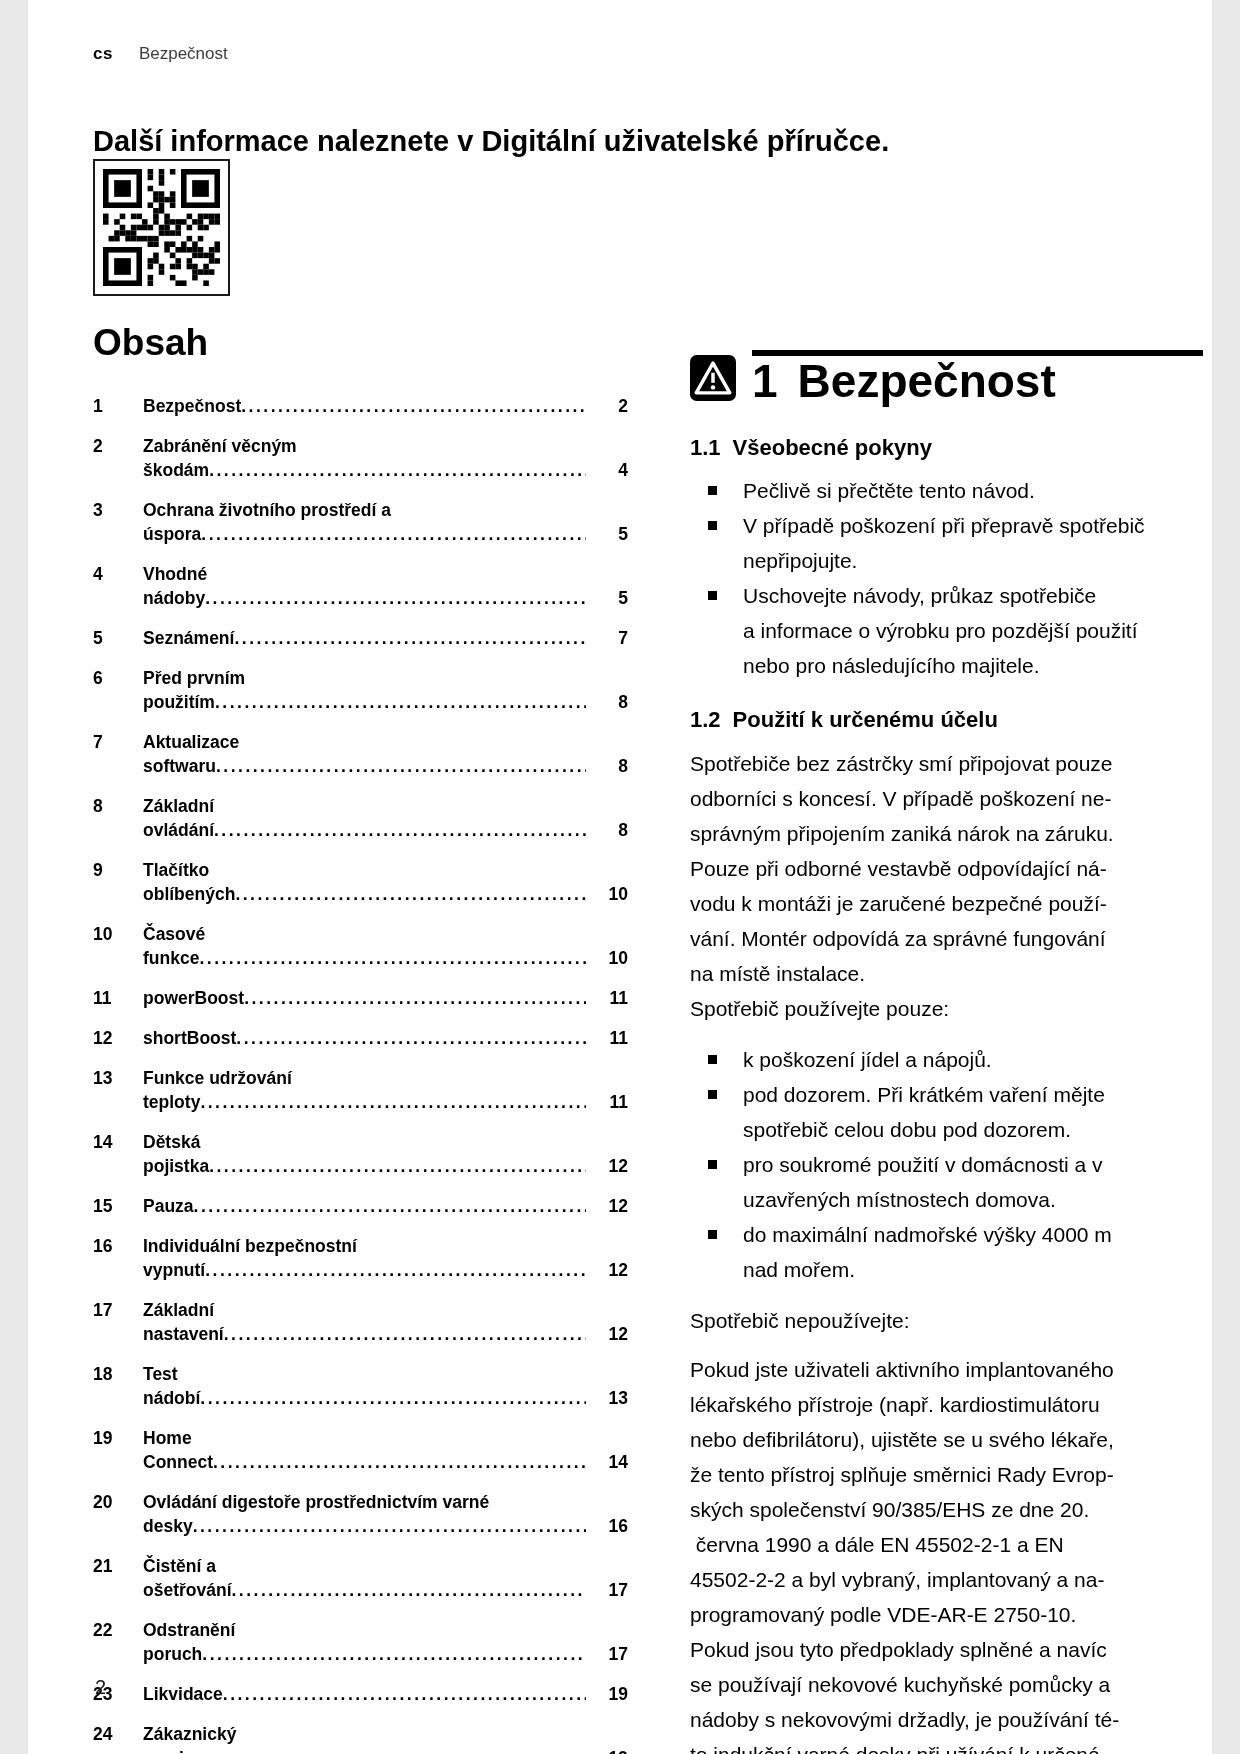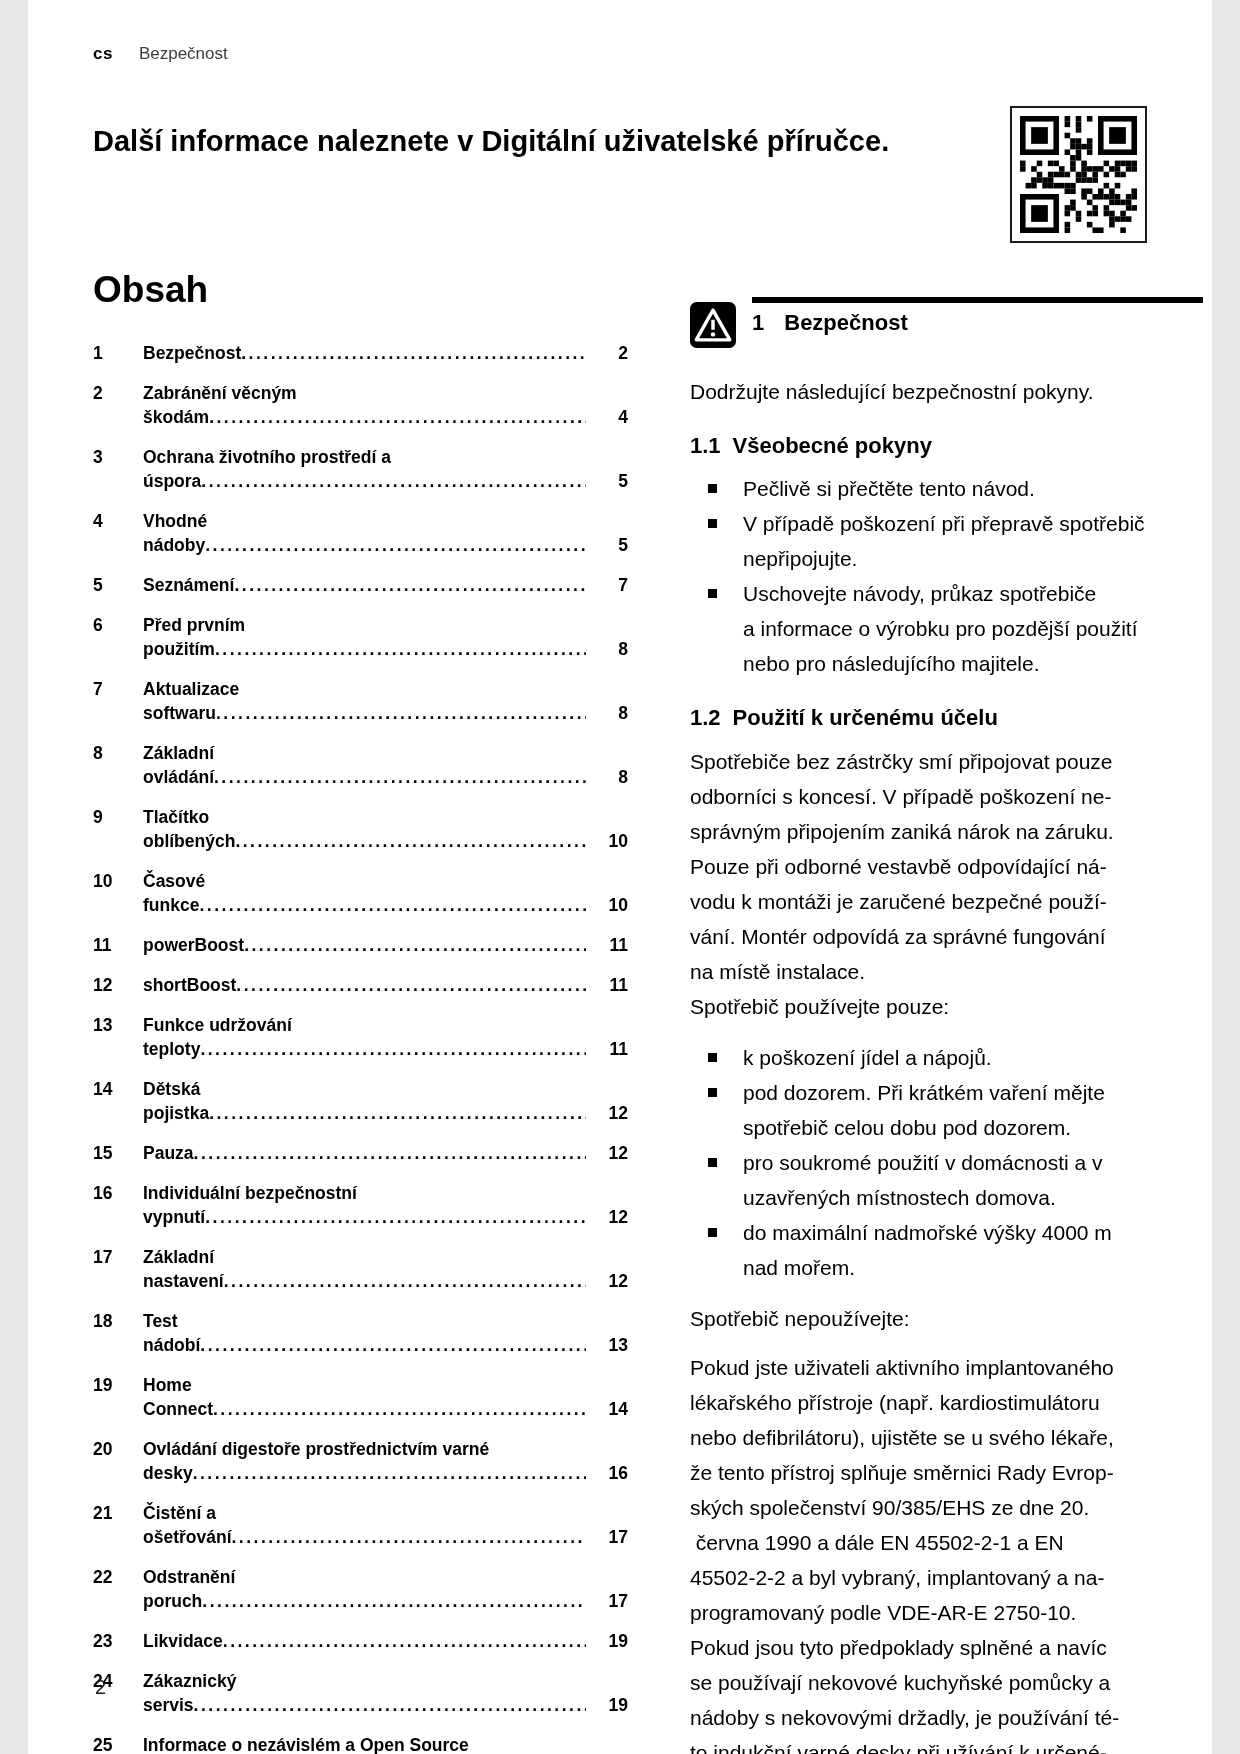--- a/index.html
+++ b/index.html
@@ -9,21 +9,21 @@
     font-family:"Liberation Sans", sans-serif;
     overflow:hidden; box-sizing:border-box;
     padding:44px 65px 0 65px;
   }
   
   .runhead { display:flex; align-items:baseline; gap:26px; font-size:17px; }
   .runhead .lang { font-weight:bold; letter-spacing:0.5px; }
   .runhead .sect { color:#3d3d3d; }
 
   
-  .title-row { display:flex; justify-content:space-between; align-items:flex-start; margin-top:42px; }
+  .title-row { display:flex; justify-content:space-between; align-items:flex-start; margin-top:42px;flex-direction:column; }
   .doc-title { font-size:29px; font-weight:bold; line-height:1.2; max-width:950px; margin-top:18px; }
   .qr-frame {
     border:2px solid #1a1a1a; padding:8px; background:#fff;
     width:117px; height:117px; flex:0 0 auto; margin-top:0px;
   }
 
   
   .cols { display:flex; margin-top:26px; }
   .col-left  { width:535px; flex:0 0 auto; }
   .col-gap   { width:62px; flex:0 0 auto; }
@@ -36,21 +36,21 @@
   .toc-mid { flex:1 1 auto; overflow:hidden; min-width:0; }
   .toc-label { white-space:pre-line; }
   .toc-dots { white-space:nowrap; letter-spacing:2.5px; }
   .toc-page { flex:0 0 auto; min-width:36px; text-align:right; align-self:flex-end; padding-left:6px; }
 
   
   .section-head { display:flex; gap:16px; }
   .warn-icon { flex:0 0 auto; margin-top:5px; }
   .head-right { flex:1 1 auto; }
   .head-rule { height:6px; background:#000; }
-  .head-text { font-size:22px; font-weight:bold; margin-top:8px; line-height:1.1; }
+  .head-text { font-size:46px; font-weight:bold; line-height:1.1; }
   .head-text .sec-num { margin-right:20px; }
 
   .body-text { font-size:21px; line-height:35px; }
   .para { white-space:pre-wrap; margin:0; }
   .intro { margin-top:16px; }
   .sub-head { font-size:22px; font-weight:bold; margin-top:24px; line-height:1.2; }
   .sub-head .sub-num { margin-right:12px;margin-top:44px; }
   .sub-head + .blist, .sub-head + .para { margin-top:12px; }
 
   ul.blist { list-style:none; margin:16px; padding:0; }
@@ -355,21 +355,20 @@
           </svg>
         </span>
         <div class="head-right">
           <div class="head-rule"></div>
           <div class="head-text">
             <span class="sec-num">1</span><span>Bezpečnost</span>
           </div>
         </div>
       </div>
 
-      <p class="para intro">Dodržujte následující bezpečnostní pokyny.</p>
 
       <div class="sub-head">
         <span class="sub-num">1.1</span><span>Všeobecné pokyny</span>
       </div>
       <ul class="blist">
           <li>Pečlivě si přečtěte tento návod.</li>
           <li>V případě poškození při přepravě spotřebič
 nepřipojujte.</li>
           <li>Uschovejte návody, průkaz spotřebiče
 a informace o výrobku pro pozdější použití

